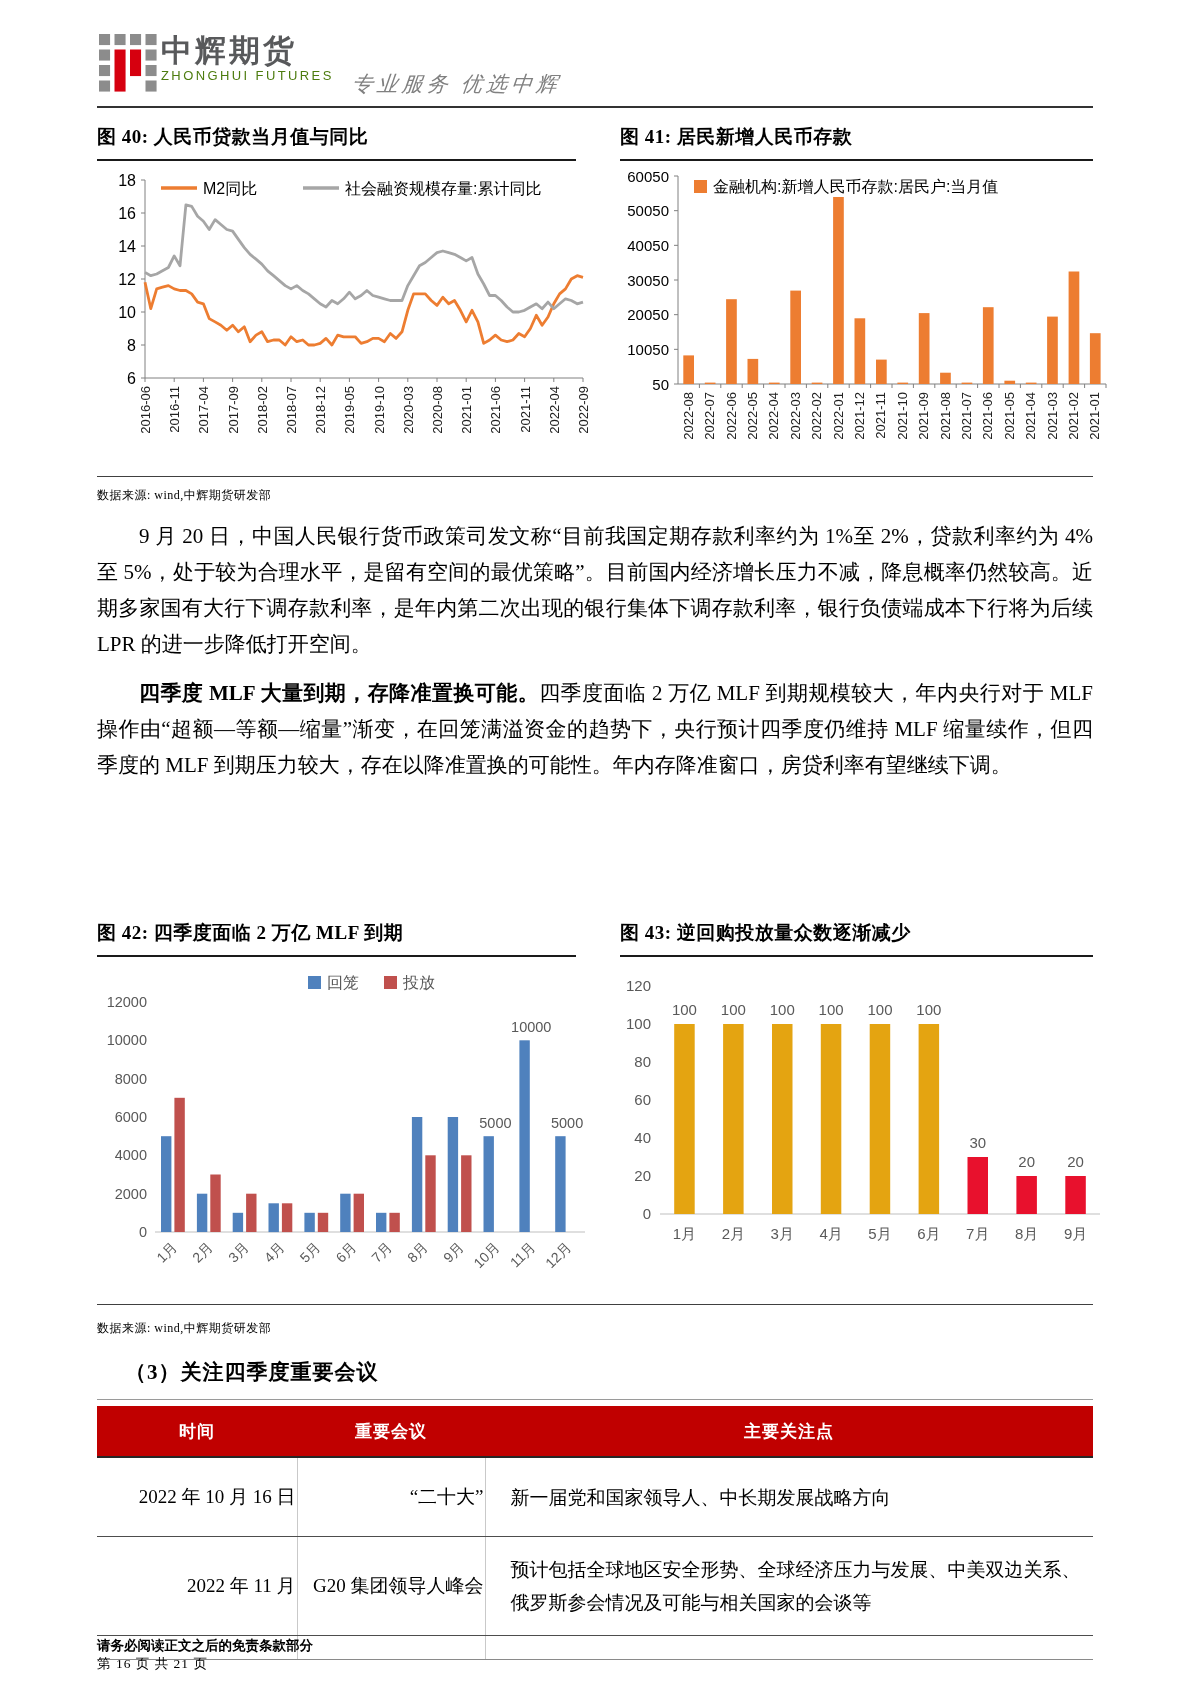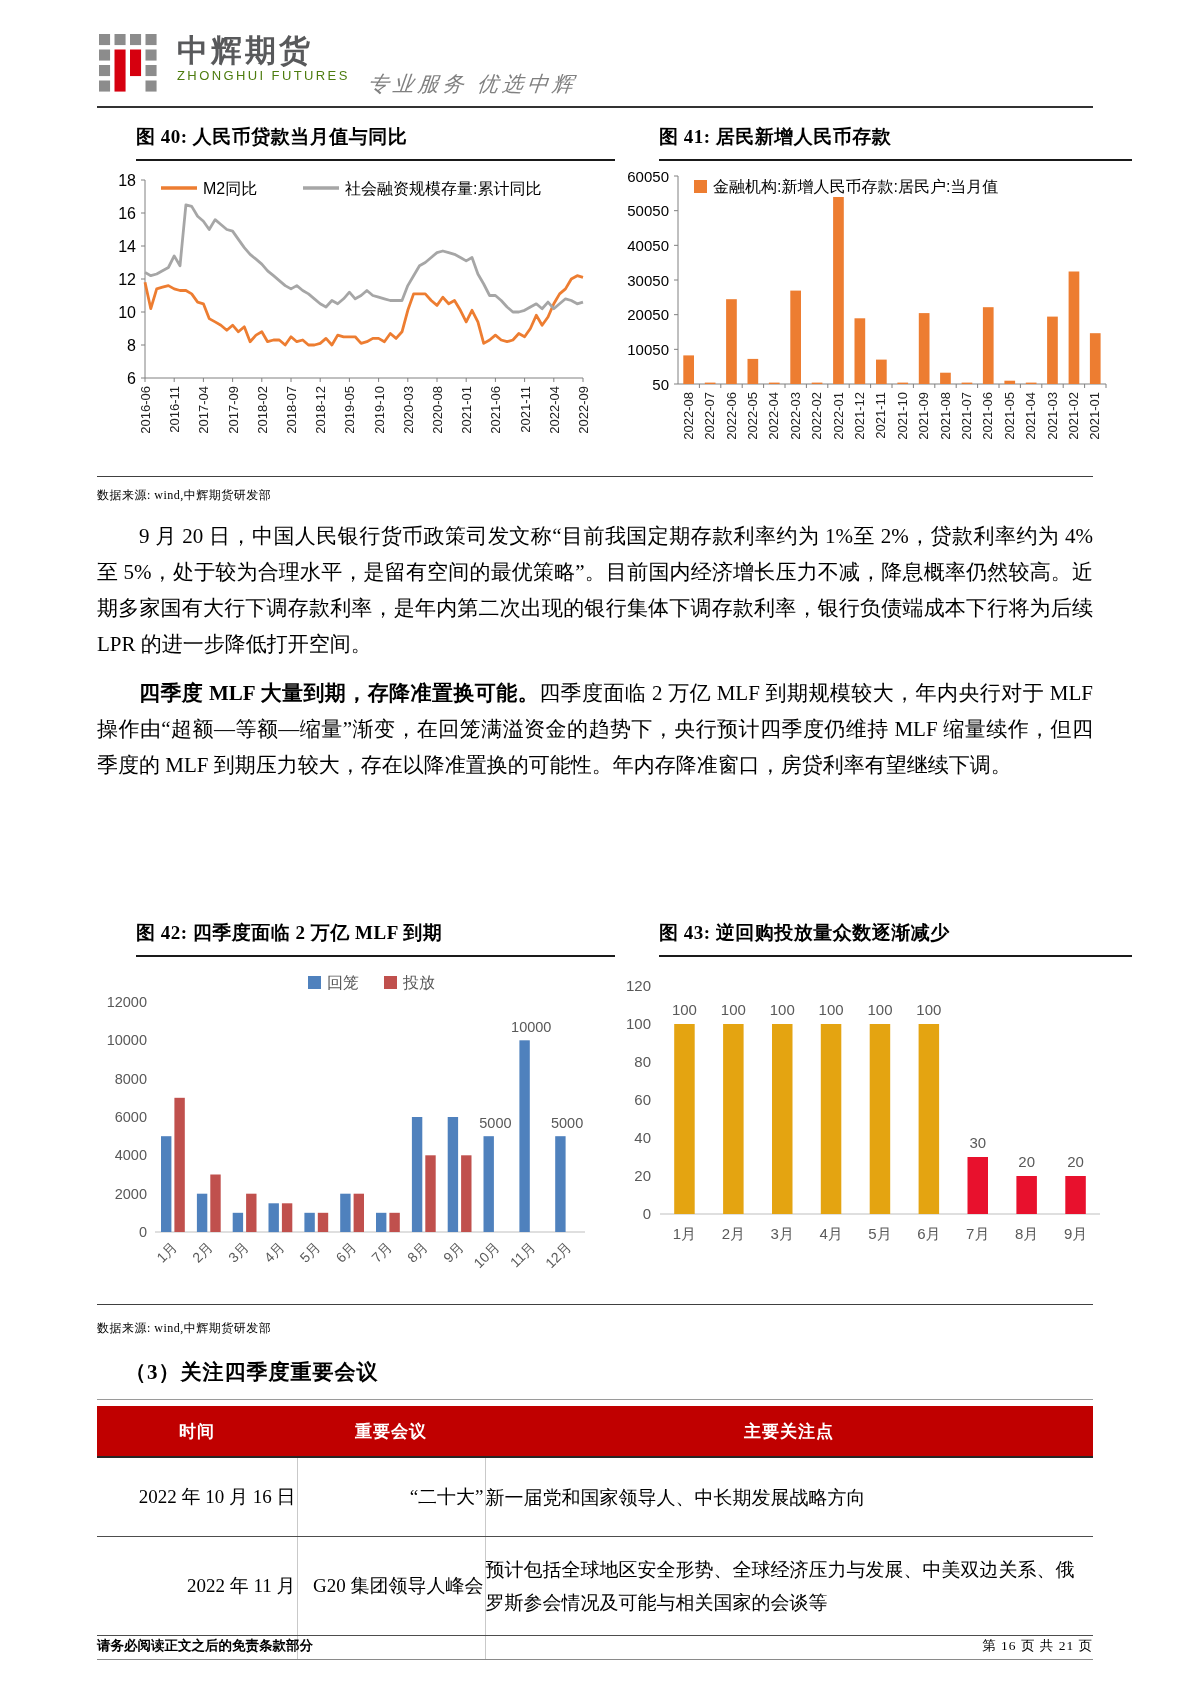--- a/index.html
+++ b/index.html
@@ -4,55 +4,55 @@
 <style>
   html,body{margin:0;padding:0;background:#ffffff;}
   .page{position:relative;width:1190px;height:1683px;background:#fff;overflow:hidden;
         font-family:"Liberation Serif",serif;color:#000;}
   .rule{position:absolute;left:97px;width:996px;border-top:1px solid #404040;}
   .rule.thick{border-top:2px solid #333;}
   .rule.light{border-top:1px solid #9a9a9a;}
 
   
   .brand{position:absolute;left:99px;top:34px;display:flex;align-items:flex-start;}
-  .brand-col{margin-left:16px;}
+  .brand-col{margin-left:0;}
   .brand-cn{font-size:31px;font-weight:bold;color:#58595b;letter-spacing:3px;line-height:34px;
             font-family:"Liberation Sans",sans-serif;}
   .brand-en{font-size:13px;color:#4d7c0f;letter-spacing:2.4px;line-height:16px;
             font-family:"Liberation Sans",sans-serif;}
   .brand-tagline{align-self:flex-end;margin-left:18px;margin-bottom:2px;font-size:21px;color:#808080;
             font-style:italic;letter-spacing:4px;transform:skewX(-6deg);}
 
   
   .figtitle{position:absolute;font-size:19px;font-weight:bold;padding-bottom:9px;
-            border-bottom:2px solid #1a1a1a;letter-spacing:0.5px;margin-left:39px;}
+            border-bottom:2px solid #1a1a1a;letter-spacing:0.5px;}
   .chart{position:absolute;}
 
   .source{position:absolute;left:97px;font-size:12px;font-weight:normal;letter-spacing:0.5px;}
 
   .paras{position:absolute;left:97px;top:518px;width:996px;}
   .paras p{margin:0 0 13px 0;font-size:21px;line-height:36px;text-align:justify;text-indent:2em;}
 
   .sec-head{position:absolute;left:97px;top:1358px;width:996px;font-size:21px;font-weight:bold;
             padding-left:28px;letter-spacing:1px;}
 
   
   .mtable{position:absolute;left:97px;top:1406px;width:996px;border-collapse:collapse;table-layout:fixed;}
   .mtable th{background:#C00000;color:#fff;font-size:17px;font-weight:bold;height:48px;
              text-align:center;vertical-align:middle;border-bottom:2px solid #262626;letter-spacing:1px;margin-top:26px;}
   .mtable td{font-size:19px;vertical-align:middle;border-bottom:1px solid #4d4d4d;}
   .mtable td.c{text-align:center;}
-  .mtable td.l{text-align:left;padding:10px 10px 10px 0;line-height:33px;}
+  .mtable td.l{text-align:left;padding:10px 10px 10px 25px;line-height:33px;}
   .mtable td.sep{border-right:1px solid #c9c9c9;text-align:right;}
   .row1 td{height:58px;}
   .row2 td{height:78px;}
   .rowE td{height:21px;border-bottom:1px solid #8a8a8a;}
 
   .footer{position:absolute;left:97px;top:1637px;width:996px;display:flex;
-          justify-content:space-between;font-size:13.5px;}
+          justify-content:space-between;font-size:13.5px;flex-direction:column;}
   .footer .disc{font-weight:bold;}
   .footer .pg{letter-spacing:1px;}
 </style>
 </head>
 <body>
 
 <div class="page">
 
   <div class="brand">
     <span>

